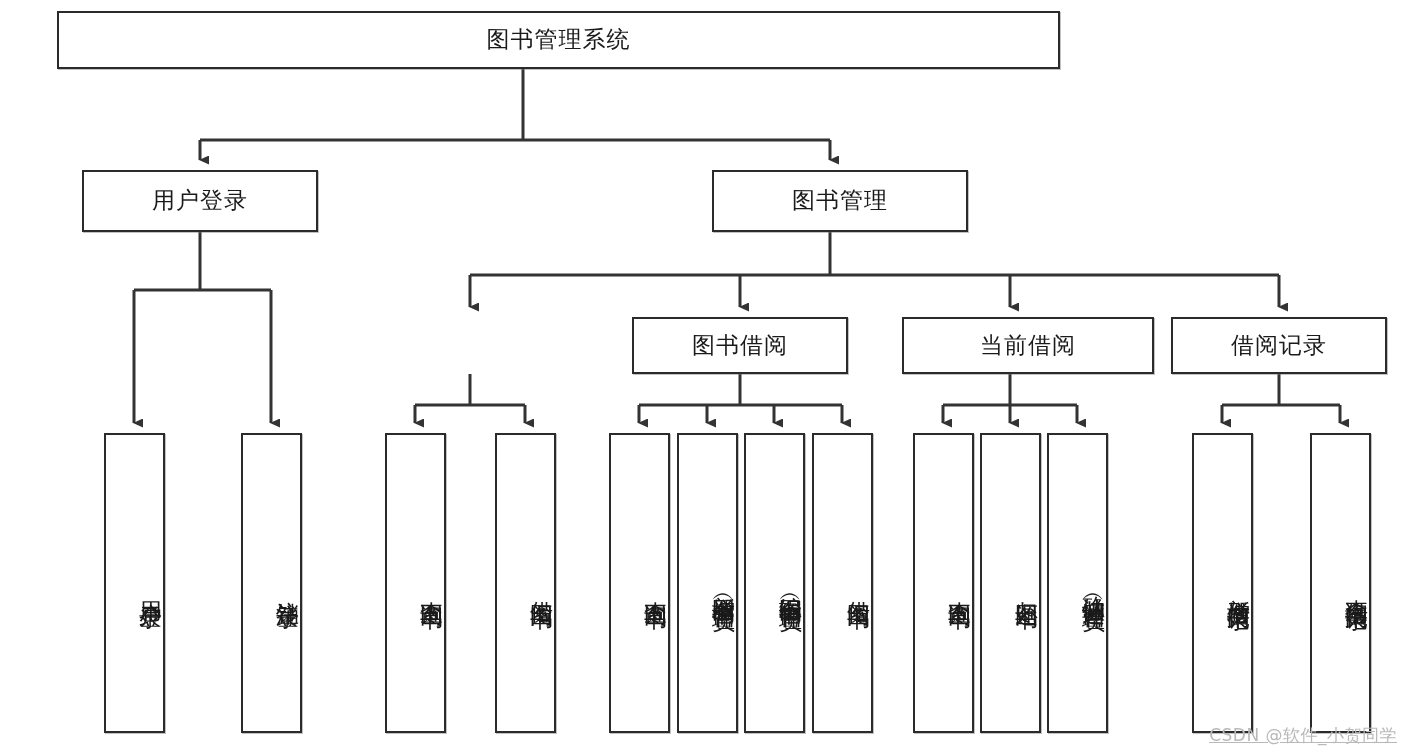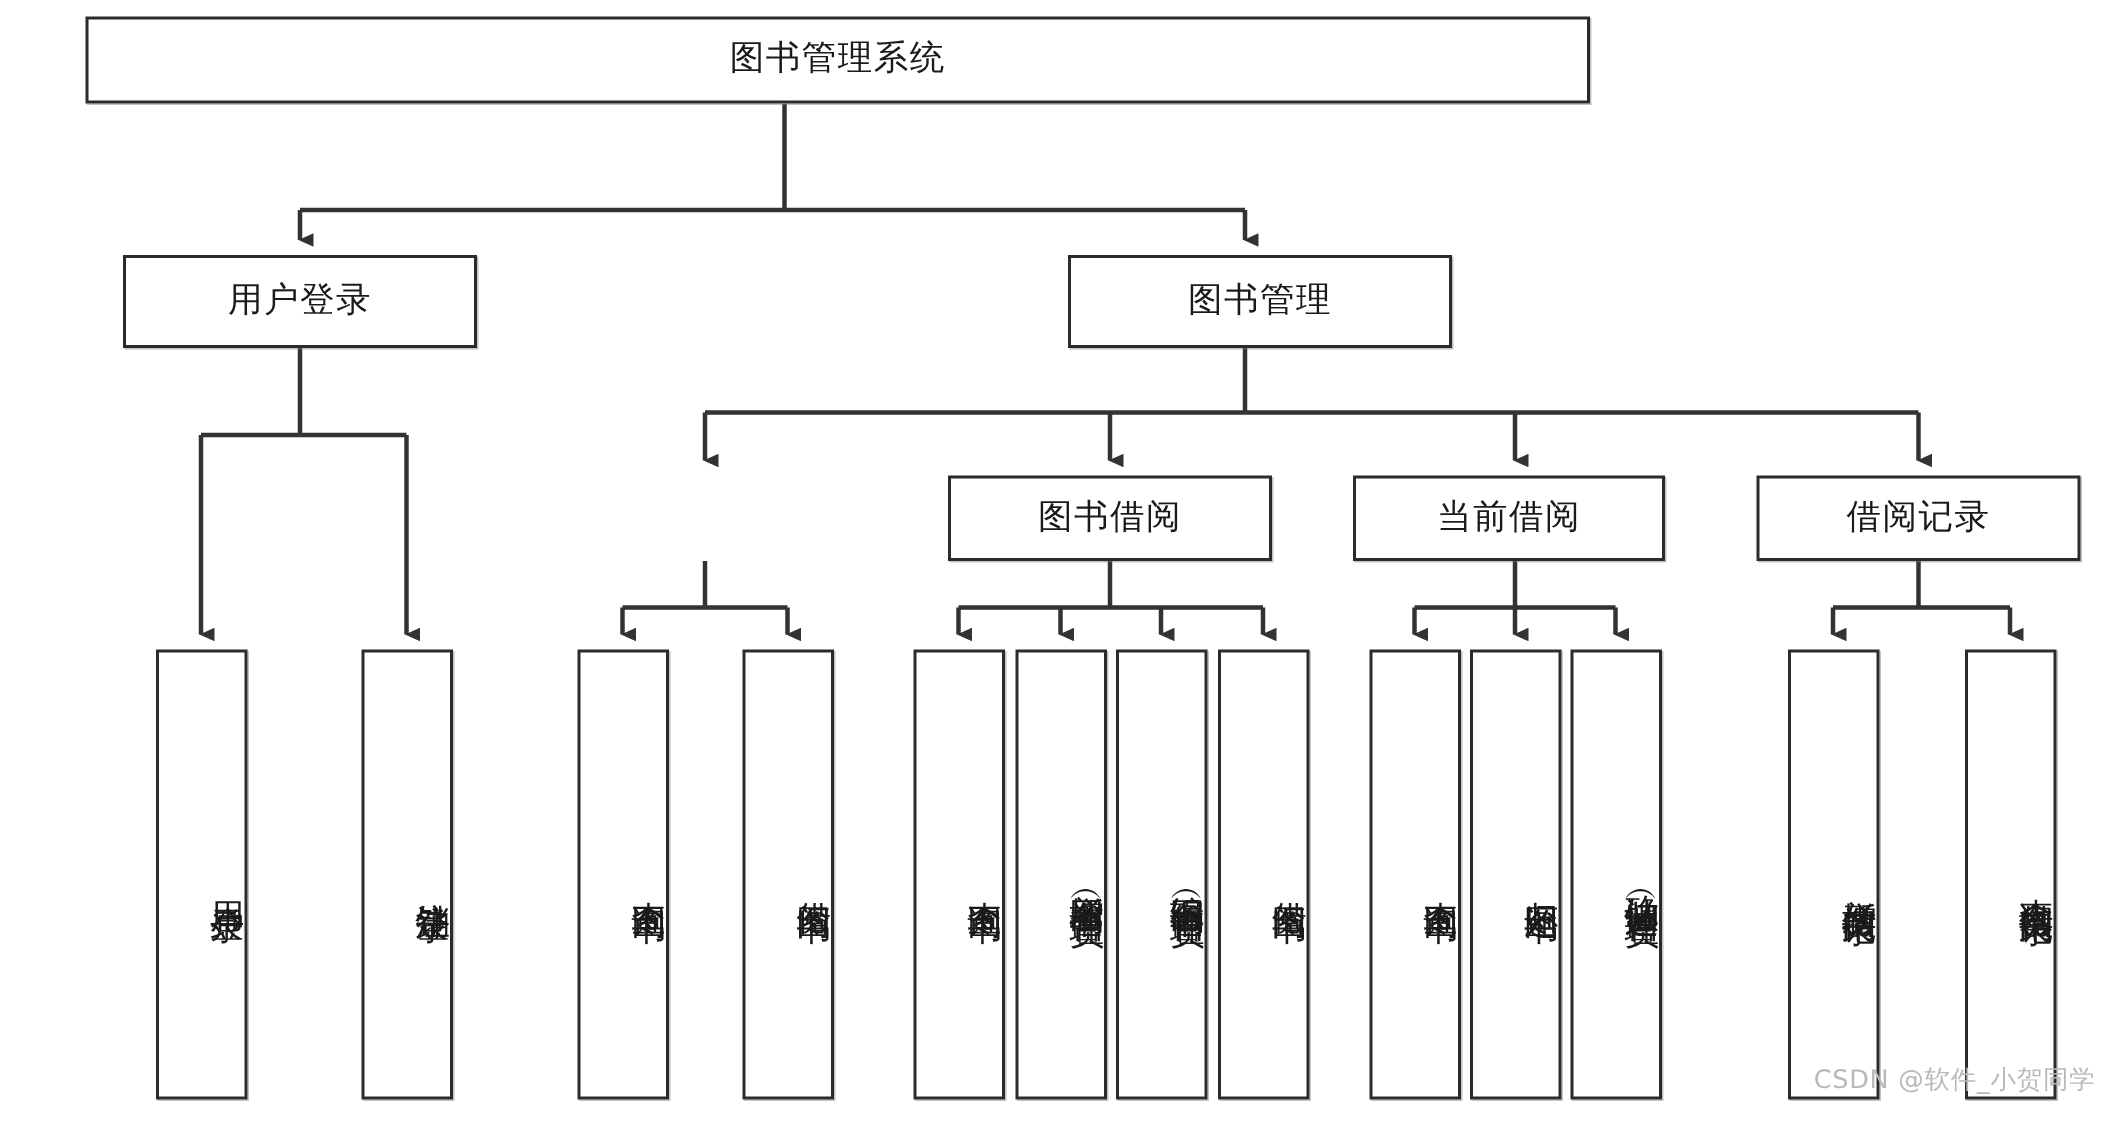--- a/index.html
+++ b/index.html
@@ -55,26 +55,27 @@
   }
   .node.vertical > span {
     writing-mode: vertical-rl;
     text-orientation: upright;
     display: block;
   }
   .node-root { font-size: 24px; }
   .watermark {
     position: absolute;
     right: 8px;
-    bottom: 16px;
+    bottom: 0;
     font-size: 17px;
     color: #b9b9b9;
     letter-spacing: 0.5px;
     white-space: nowrap;
     user-select: none;
+    text-decoration: underline;
   }
 </style>
 </head>
 <body>
 
 <div id="diagram-root">
 
   <svg class="connectors" viewBox="0 0 1405 747">
     <defs>
       <marker id="arrowhead" markerWidth="9" markerHeight="10" refX="4.5" refY="9" orient="auto" markerUnits="userSpaceOnUse">
@@ -132,21 +133,21 @@
   <div class="node horizontal" style="left:82px; top:170px; width:236px; height:62px;">
     <span>用户登录</span>
   </div>
   <div class="node horizontal" style="left:712px; top:170px; width:256px; height:62px;">
     <span>图书管理</span>
   </div>
 
   <div class="node horizontal" style="left:632px; top:317px; width:216px; height:57px;">
     <span>图书借阅</span>
   </div>
-  <div class="node horizontal" style="left:902px; top:317px; width:208px; height:57px;">
+  <div class="node horizontal" style="left:902px; top:317px; width:252px; height:57px;">
     <span>当前借阅</span>
   </div>
   <div class="node horizontal" style="left:1171px; top:317px; width:216px; height:57px;">
     <span>借阅记录</span>
   </div>
 
   <div class="node vertical" style="left:104px; top:433px; width:61px; height:300px;">
     <span>用户登录</span>
   </div>
   <div class="node vertical" style="left:241px; top:433px; width:61px; height:300px;">

